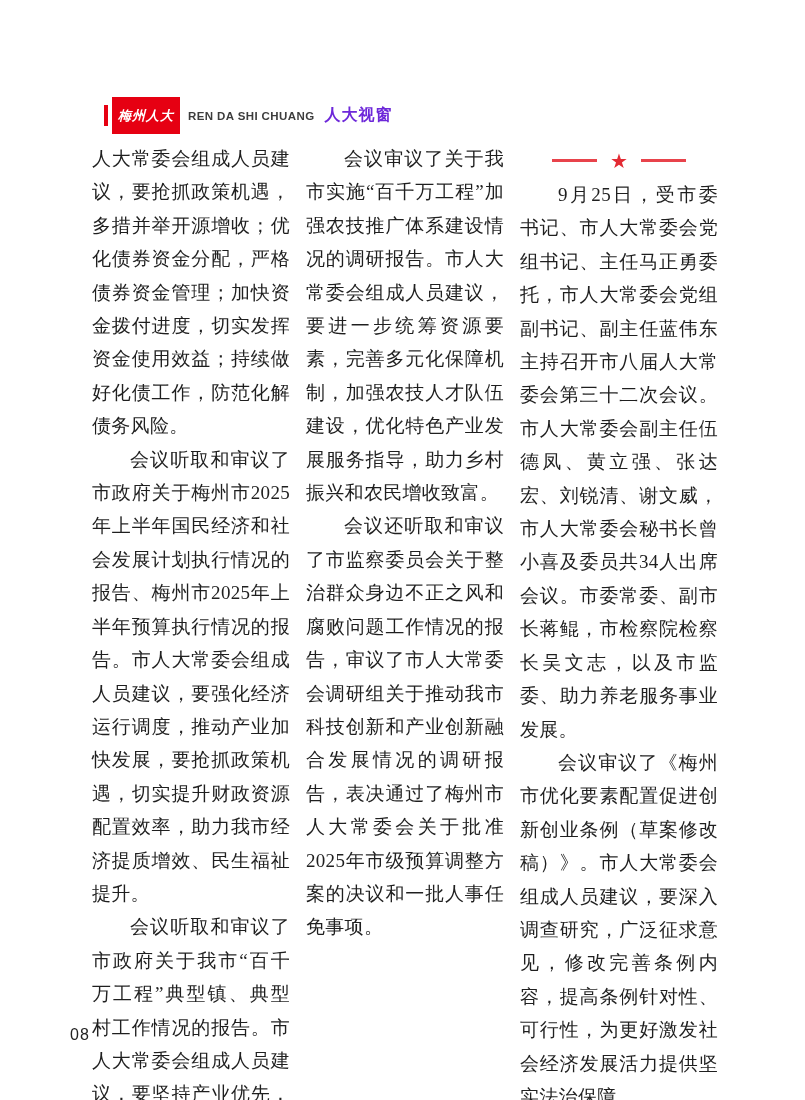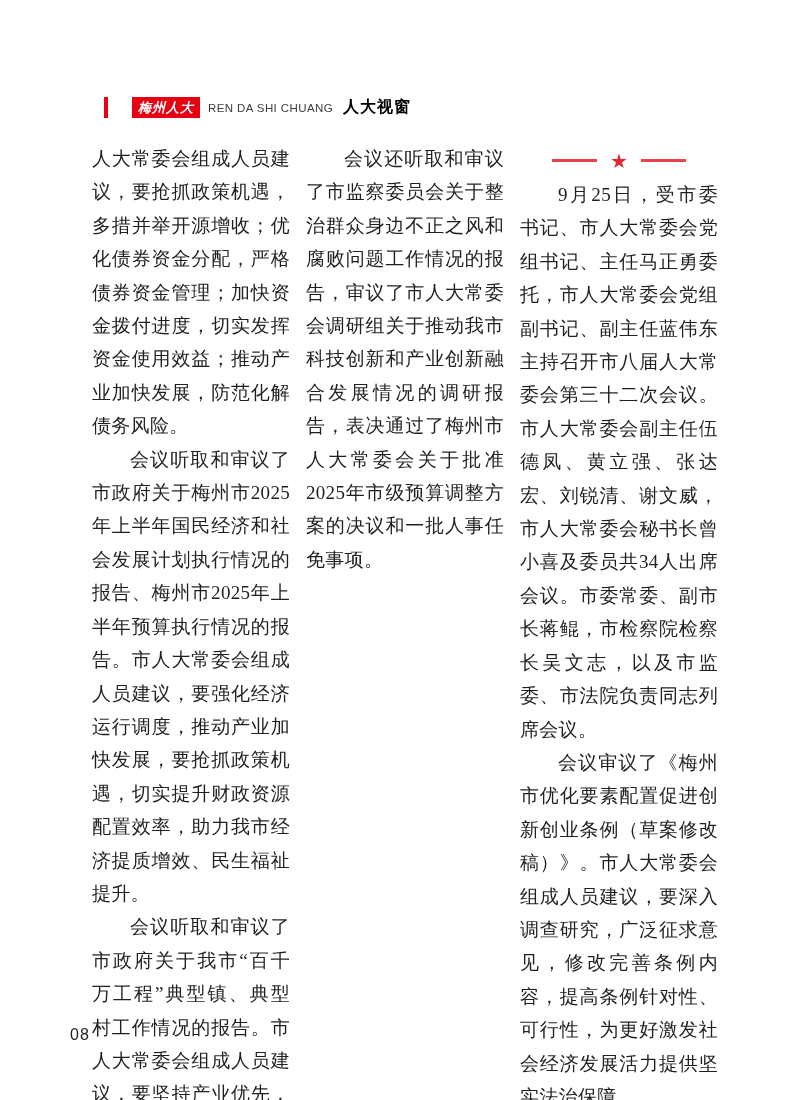--- a/index.html
+++ b/index.html
@@ -15,36 +15,35 @@
   
   .masthead {
     position:absolute; left:104px; top:97px;
     display:flex; align-items:center;
   }
   .logo-bar {
     width:4px; height:21px; background:#e60012; margin-right:4px;
   }
   .logo-box {
     background:#e60012; color:#ffffff;
-    min-width:62px; height:21px; padding:0 3px;
+    min-width:62px; height:21px; padding:8px 3px;
     display:flex; align-items:center; justify-content:center;
     font-size:13px; font-weight:bold; font-style:italic;
     letter-spacing:1px;
-    margin-left:20px;
   }
   .pinyin {
     margin-left:8px;
     font-family:"Liberation Sans", sans-serif;
-    font-size:11.5px; font-weight:normal; color:#3d3d3d;
+    font-size:11.5px; font-weight:bold; color:#3d3d3d;
     letter-spacing:0.4px;
   }
   .section-title {
     margin-left:10px;
     font-family:"Liberation Sans", sans-serif;
-    font-size:16px; font-weight:bold; color:#000000;
+    font-size:16px; font-weight:bold; color:#6d28d9;
     letter-spacing:1px;
   }
 
   
   .columns {
     position:absolute; left:92px; top:142px;
     width:626px;
     display:flex; gap:16px;
   }
   .column { width:198px; }
@@ -84,37 +83,38 @@
   <span class="logo-box">
     <span>梅州人大</span>
   </span>
   <span class="pinyin">REN DA SHI CHUANG</span>
   <span class="section-title">人大视窗</span>
 </div>
 
 <div class="columns">
 
   <div class="column">
-    <p class="para">人大常委会组成人员建议，要抢抓政策机遇，多措并举开源增收；优化债券资金分配，严格债券资金管理；加快资金拨付进度，切实发挥资金使用效益；推动产业加快发展，防范化解债务风险。</p>
+    <p class="para">人大常委会组成人员建议，要抢抓政策机遇，多措并举开源增收；优化债券资金分配，严格债券资金管理；加快资金拨付进度，切实发挥资金使用效益；持续做好化债工作，防范化解债务风险。</p>
     <p class="para indent">会议听取和审议了市政府关于梅州市2025年上半年国民经济和社会发展计划执行情况的报告、梅州市2025年上半年预算执行情况的报告。市人大常委会组成人员建议，要强化经济运行调度，推动产业加快发展，要抢抓政策机遇，切实提升财政资源配置效率，助力我市经济提质增效、民生福祉提升。</p>
     <p class="para indent">会议听取和审议了市政府关于我市“百千万工程”典型镇、典型村工作情况的报告。市人大常委会组成人员建议，要坚持产业优先，立足资源禀赋，培育特色产业，引进优质项目，壮大镇村经济；因地制宜规划镇、村建设，做实做强特色镇村，避免同质化发展；加强资源要素保障，积极引导群众和社会力量参与，更好地激发典型镇、村发展活力。</p>
 
   </div>
 
   <div class="column">
+    <p class="para indent">会议审议了关于我市实施“百千万工程”加强农技推广体系建设情况的调研报告。市人大常委会组成人员建议，要进一步统筹资源要素，完善多元化保障机制，加强农技人才队伍建设，优化特色产业发展服务指导，助力乡村振兴和农民增收致富。</p>
     <p class="para indent">会议还听取和审议了市监察委员会关于整治群众身边不正之风和腐败问题工作情况的报告，审议了市人大常委会调研组关于推动我市科技创新和产业创新融合发展情况的调研报告，表决通过了梅州市人大常委会关于批准2025年市级预算调整方案的决议和一批人事任免事项。</p>
 
   </div>
 
   <div class="column">
     <div class="star-sep">
       <span class="sep-line"></span>
       <span class="star">★</span>
       <span class="sep-line"></span>
     </div>
-    <p class="para indent">9月25日，受市委书记、市人大常委会党组书记、主任马正勇委托，市人大常委会党组副书记、副主任蓝伟东主持召开市八届人大常委会第三十二次会议。市人大常委会副主任伍德凤、黄立强、张达宏、刘锐清、谢文威，市人大常委会秘书长曾小喜及委员共34人出席会议。市委常委、副市长蒋鲲，市检察院检察长吴文志，以及市监委、市法院负责同志列席会议。</p>
+    <p class="para indent">9月25日，受市委书记、市人大常委会党组书记、主任马正勇委托，市人大常委会党组副书记、副主任蓝伟东主持召开市八届人大常委会第三十二次会议。市人大常委会副主任伍德凤、黄立强、张达宏、刘锐清、谢文威，市人大常委会秘书长曾小喜及委员共34人出席会议。市委常委、副市长蒋鲲，市检察院检察长吴文志，以及市监委、助力养老服务事业发展。</p>
     <p class="para indent">会议审议了《梅州市优化要素配置促进创新创业条例（草案修改稿）》。市人大常委会组成人员建议，要深入调查研究，广泛征求意见，修改完善条例内容，提高条例针对性、可行性，为更好激发社会经济发展活力提供坚实法治保障。</p>
 
   </div>
 
 </div>
 
 <div class="page-number">08</div>
 
 </body></html>

